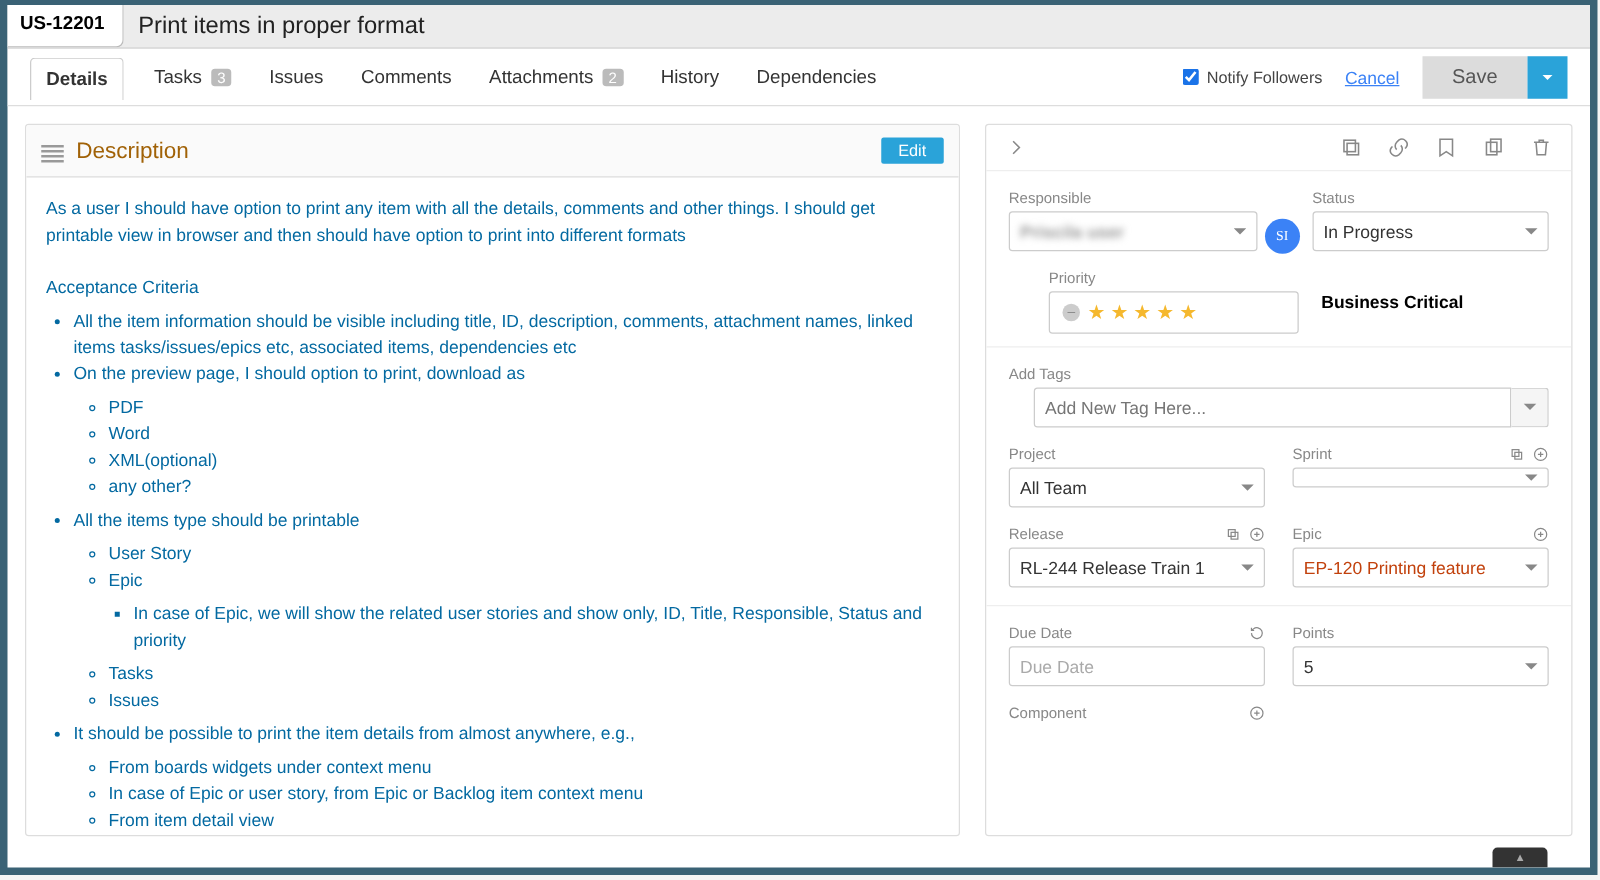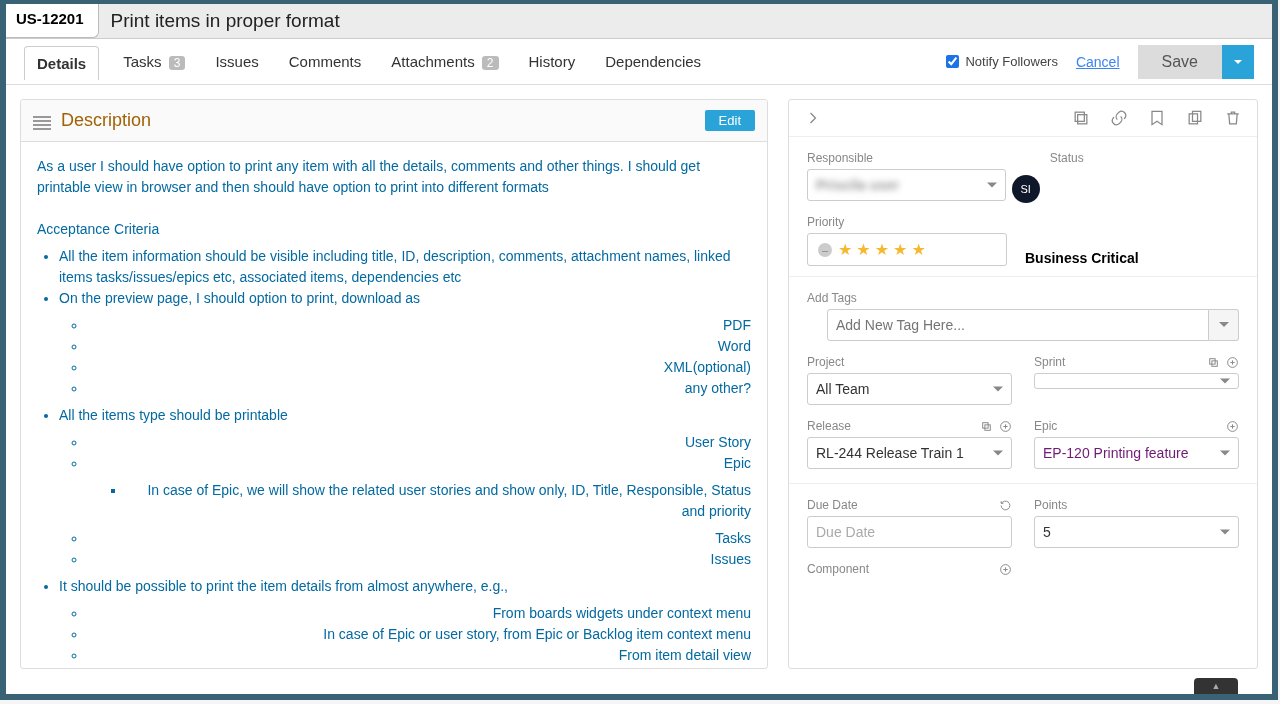--- a/index.html
+++ b/index.html
@@ -23,38 +23,38 @@
   .save-drop svg { fill:#fff; width:10px; height:10px;}
   .content { display: flex; padding: 14px; gap: 20px; height: calc(100% - 92px); overflow: hidden;}
   .left { flex: 1; border: 1px solid #ddd; border-radius: 3px; background: #fff; display:flex; flex-direction: column; overflow:hidden;}
   .desc-head { display: flex; align-items: center; padding: 10px 12px; border-bottom: 1px solid #ddd; background: #fafafa;}
   .desc-head .h { font-size: 18px; color: #a16207; flex: 1; }
   .hamburger { width:18px; height:14px; margin-right:10px;}
   .hamburger div{ height:2px; background:#999; margin:2px 0;}
   .edit-btn { background: #2aa3d9; color: #fff; border: none; border-radius: 2px; padding: 3px 14px; font-size: 13px; cursor: pointer;}
   .desc-body { padding: 14px 16px; font-size: 14px; color: #0369a1; line-height: 1.5; overflow-y:auto;}
   .desc-body ul { margin: 6px 0 6px 22px; }
-  .desc-body ul ul{ list-style-type: circle; margin-left: 28px; text-align: right;}
-  .desc-body ul ul ul{ list-style-type: square; margin-left: 39px;}
+  .desc-body ul ul{ list-style-type: circle; margin-left: 28px;}
+  .desc-body ul ul ul{ list-style-type: square; margin-left: 20px;}
   .right { width: 470px; border: 1px solid #ddd; border-radius: 3px; background: #fff; display:flex; flex-direction: column;}
   .iconbar { display: flex; align-items: center; padding: 8px 14px; border-bottom: 1px solid #eee; gap: 18px;}
   .iconbar .ispacer{flex:1;}
   .iconbar svg { width: 20px; height: 20px; stroke: #888; fill: none; stroke-width: 1.5; cursor:pointer;}
   .panel-body { padding: 14px 18px; overflow-y: auto;}
   .row { display: flex; gap: 22px; margin-bottom: 14px; }
   .col { flex: 1; position: relative;}
   .lbl { font-size: 12px; color: #888; margin-bottom: 4px; display: flex; align-items:center; gap:6px;}
   .lbl .ic{ margin-left:auto; display:flex; gap:6px;}
   .lbl .ic svg{ width:13px; height:13px; stroke:#888; fill:none; stroke-width:1.8; cursor:pointer;}
   .sel, .inp { width: 100%; border: 1px solid #ccc; border-radius: 3px; padding: 7px 24px 7px 8px; font-size: 14px; color: #333; background: #fff; position: relative;}
   .sel:after{ content:""; position:absolute; right:8px; top:50%; border:5px solid transparent; border-top-color:#888; transform:translateY(-25%);}
   .inp::placeholder{ color:#aaa;}
-  .avatar { width: 28px; height: 28px; border-radius: 50%; background: #0f172a; color:#fff; font-size:11px; display:flex; align-items:center; justify-content:center; position:absolute; right:-34px; top:24px;}
+  .avatar { width: 28px; height: 28px; border-radius: 50%; background: #3b82f6; color:#fff; font-size:11px; display:flex; align-items:center; justify-content:center; position:absolute; right:-34px; top:24px;font-family:Liberation Serif, serif;}
   .blur { filter: blur(3px); color:#999; font-weight:bold;}
-  .priority-box { display:flex; align-items:flex-end; gap:18px;}
+  .priority-box { display:flex; align-items:center; gap:18px;margin-left:32px;}
   .stars-wrap{ border:1px solid #ccc; border-radius:3px; padding:6px 10px; display:flex; align-items:center; gap:4px; width:200px;}
   .star{ color:#f5b82e; font-size:16px;}
   .null-circle{ width:14px; height:14px; border-radius:50%; background:#ccc; display:flex; align-items:center; justify-content:center; font-size:11px; color:#888; margin-right:2px;}
   .bc{ font-weight:bold; font-size:14px;}
   .sep { height:1px; background:#eee; margin:10px -18px 14px -18px;}
   .tag-row{ display:flex;}
   .tag-inp-wrap{ flex:1; display:flex;padding-left:20px;}
   .tag-inp{ flex:1; border:1px solid #ccc; border-radius:3px 0 0 3px; padding:7px 8px; font-size:14px;}
   .tag-drop{ width:30px; border:1px solid #ccc; border-left:none; border-radius:0 3px 3px 0; background:#f5f5f5; display:flex; align-items:center; justify-content:center; cursor:pointer;}
   .tag-drop:after{ content:""; border:5px solid transparent; border-top-color:#888; margin-top:4px;}
@@ -180,20 +180,21 @@
       </div>
       <div class="panel-body">
         <div class="row">
           <div class="col" style="position:relative; flex:1.05;">
             <div class="lbl">Responsible</div>
             <div class="sel"><span class="blur">Priscila user</span></div>
             <div class="avatar">SI</div>
           </div>
           <div class="col" style="margin-left:22px;">
             <div class="lbl">Status</div>
+            <div class="sel">In Progress</div>
           </div>
         </div>
 
         <div class="priority-box">
           <div>
             <div class="lbl">Priority</div>
             <div class="stars-wrap">
               <span class="null-circle">–</span>
               <span class="star">★</span>
               <span class="star">★</span>
@@ -258,21 +259,21 @@
           <div class="col">
             <div class="lbl">
                 <span>Epic</span>
               <span class="ic">
                 <svg viewBox="0 0 24 24">
                     <circle cx="12" cy="12" r="9"></circle>
                     <path d="M12 8v8M8 12h8"></path>
                   </svg>
               </span>
             </div>
-            <div class="sel" style="color:#701a75;">EP-120 Printing feature</div>
+            <div class="sel" style="color:#c2410c;">EP-120 Printing feature</div>
           </div>
         </div>
 
         <div class="sep"></div>
 
         <div class="row">
           <div class="col">
             <div class="lbl">
                 <span>Due Date</span>
               <span class="ic">

